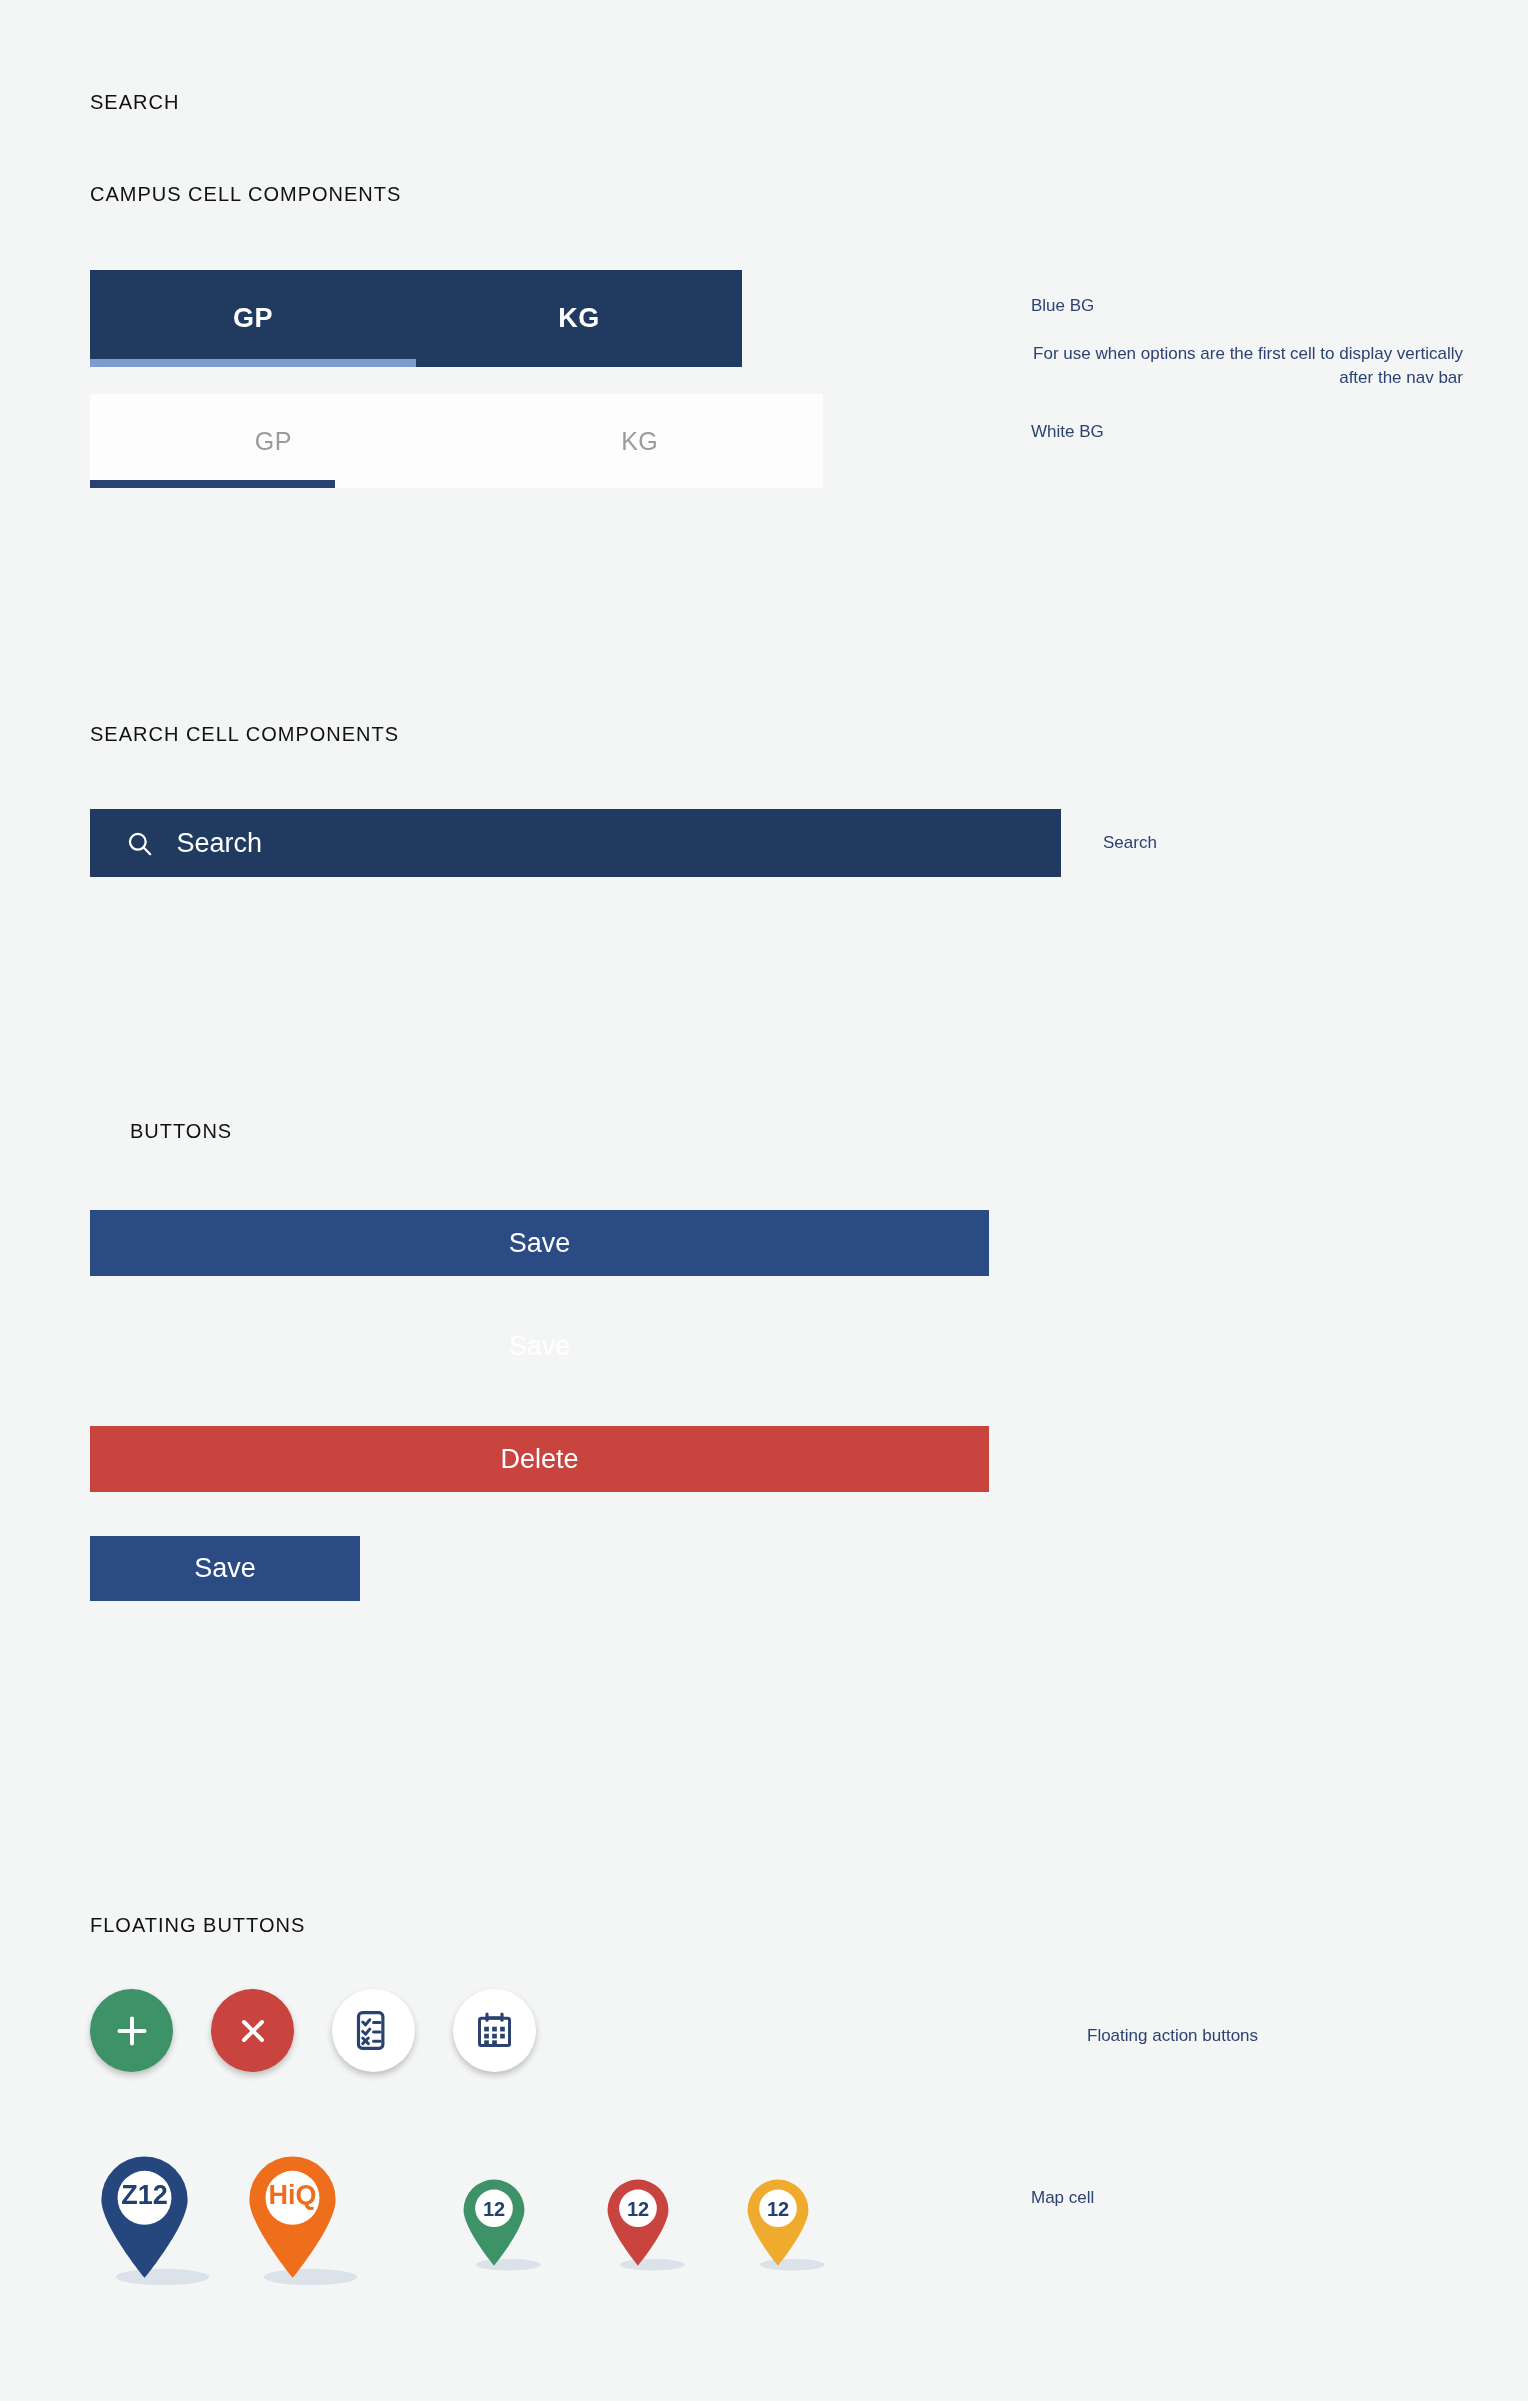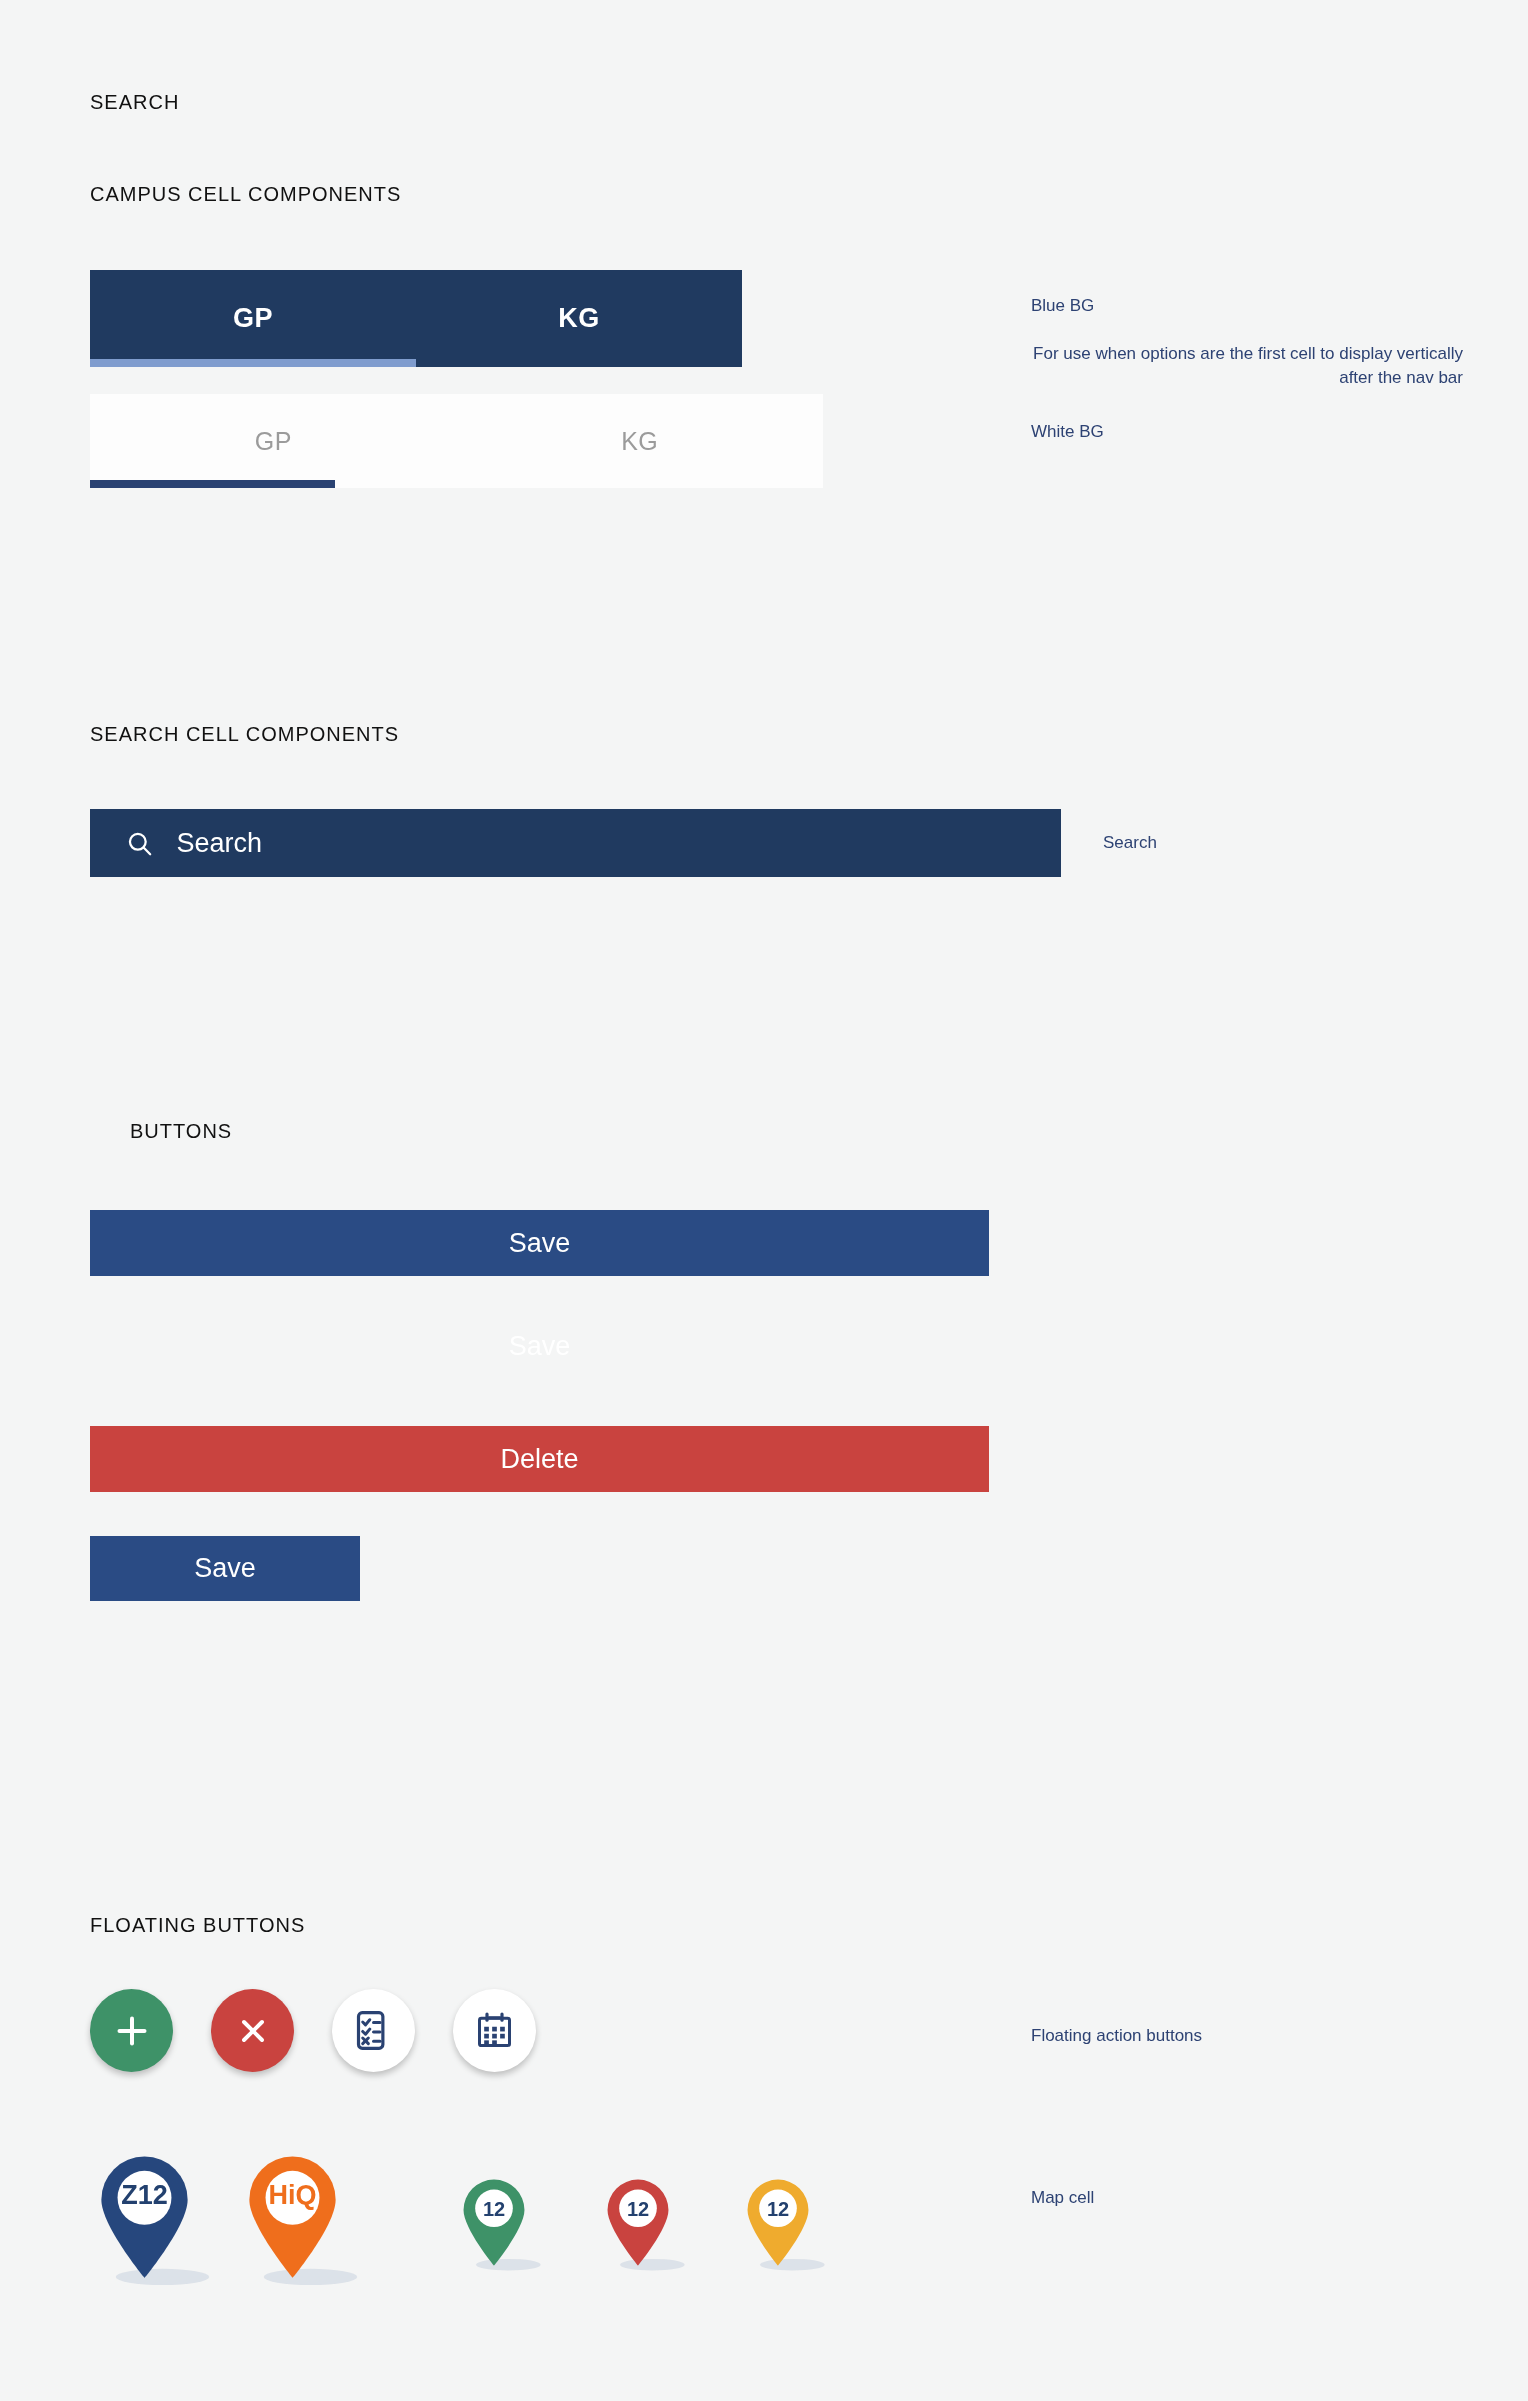--- a/index.html
+++ b/index.html
@@ -329,21 +329,21 @@
         <rect x="13" y="27.5" width="5" height="5"></rect>
         <rect x="21.5" y="27.5" width="5" height="5"></rect>
         <rect x="30" y="27.5" width="5" height="5"></rect>
         <rect x="13" y="34.5" width="5" height="5"></rect>
         <rect x="21.5" y="34.5" width="5" height="5"></rect>
       </g>
     </svg>
   </div>
 </div>
 
-<div class="annotation" style="left:1031px; top:2000px;">
+<div class="annotation" style="left:1087px; top:2000px;">
   <span class="ann-title">Floating action buttons</span>
 </div>
 
 <div class="pin-row">
 
   <div class="pin" style="left:9px; bottom:12.6px;">
     <svg width="101" height="133" viewBox="0 0 112 148">
       <ellipse cx="76" cy="139" rx="52" ry="9" fill="#c9d2de" opacity="0.55"></ellipse>
       <path d="M56 140 C56 140 8 82 8 53 A48 48 0 0 1 104 53 C104 82 56 140 56 140 Z" fill="#26477d"></path>
       <circle cx="56" cy="51" r="30" fill="#ffffff"></circle>

